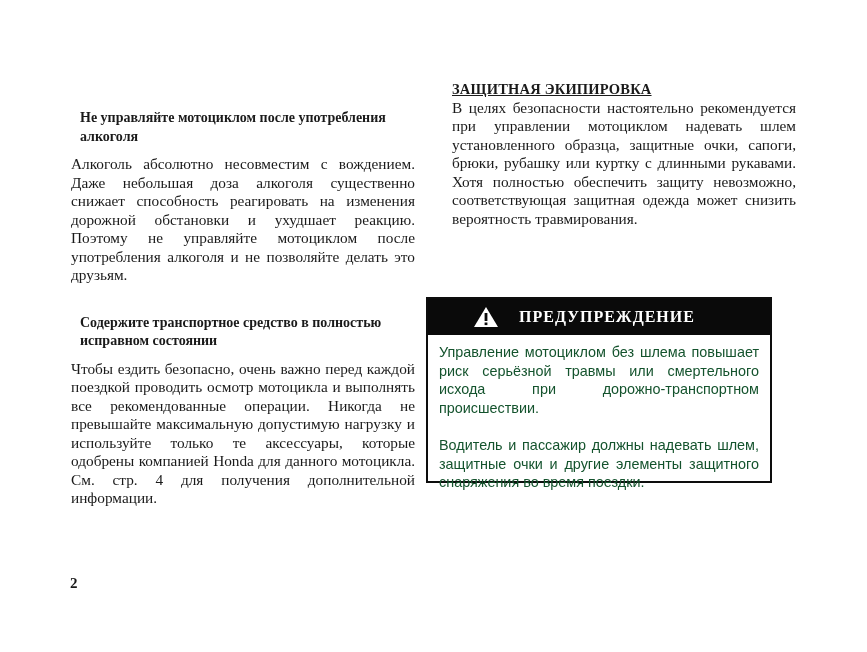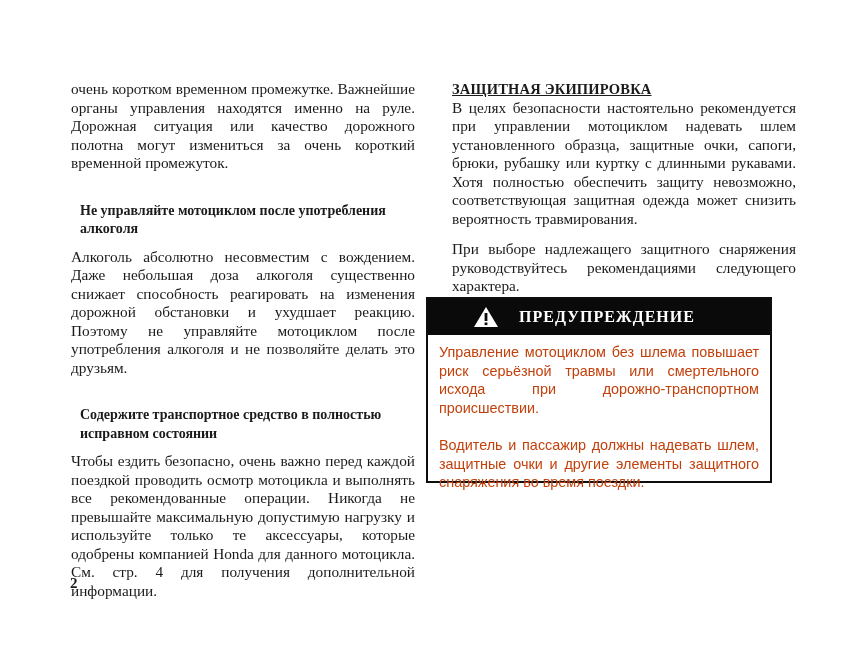--- a/index.html
+++ b/index.html
@@ -33,51 +33,49 @@
       gap: 20px;
     }
     .warning-title {
       color: #ffffff; font-family: "Liberation Serif", "DejaVu Serif", serif; font-weight: bold;
       font-size: 16px; letter-spacing: 1px;
     }
     .warning-icon { width: 26px; height: 22px; display: inline-block; margin-left: -30px; }
     .warning-body {
       padding: 8px 11px 0 11px;
       font-family: "Liberation Sans", "DejaVu Sans", sans-serif;
-      font-size: 14.4px; line-height: 18.5px; color: #c2410c;
+      font-size: 14.4px; line-height: 18.5px; color: #14532d;
     }
     .warning-body p { text-align: justify; text-align-last: left; }
     .warning-body p + p { margin-top: 19px; }
     .page-number {
       position: absolute; left: 70px; top: 575px;
       font-family: "Liberation Serif", "DejaVu Serif", serif; font-weight: bold; font-size: 15px;
     }
   </style>
 </head>
 <body>
 
 <div class="col col-left">
-  <p>очень коротком временном промежутке. Важнейшие органы управления находятся именно на руле. Дорожная ситуация или качество дорожного полотна могут измениться за очень короткий временной промежуток.</p>
   <div class="gap-lg"></div>
   <div>
     <p class="heading">Не управляйте мотоциклом после употребления алкоголя</p>
     <p>Алкоголь абсолютно несовместим с вождением. Даже небольшая доза алкоголя существенно снижает способность реагировать на изменения дорожной обстановки и ухудшает реакцию. Поэтому не управляйте мотоциклом после употребления алкоголя и не позволяйте делать это друзьям.</p>
   </div>
   <div class="gap-lg"></div>
   <div>
     <p class="heading">Содержите транспортное средство в полностью исправном состоянии</p>
     <p>Чтобы ездить безопасно, очень важно перед каждой поездкой проводить осмотр мотоцикла и выполнять все рекомендованные операции. Никогда не превышайте максимальную допустимую нагрузку и используйте только те аксессуары, которые одобрены компанией Honda для данного мотоцикла. См. стр. 4 для получения дополнительной информации.</p>
   </div>
 </div>
 
 <div class="col col-right">
   <p class="section-title">ЗАЩИТНАЯ ЭКИПИРОВКА</p>
   <p>В целях безопасности настоятельно рекомендуется при управлении мотоциклом надевать шлем установленного образца, защитные очки, сапоги, брюки, рубашку или куртку с длинными рукавами. Хотя полностью обеспечить защиту невозможно, соответствующая защитная одежда может снизить вероятность травмирования.</p>
   <div class="gap-md"></div>
-  <p>При выборе надлежащего защитного снаряжения руководствуйтесь рекомендациями следующего характера.</p>
 </div>
 
 <div class="warning-box">
   <div class="warning-header">
     <span class="warning-icon">
       <svg width="26" height="22" viewBox="0 0 26 22">
         <polygon points="13,1 25,21 1,21" fill="#ffffff"></polygon>
         <rect x="11.6" y="7" width="2.8" height="8" fill="#0a0a0a"></rect>
         <rect x="11.6" y="16.5" width="2.8" height="2.6" fill="#0a0a0a"></rect>
       </svg>

